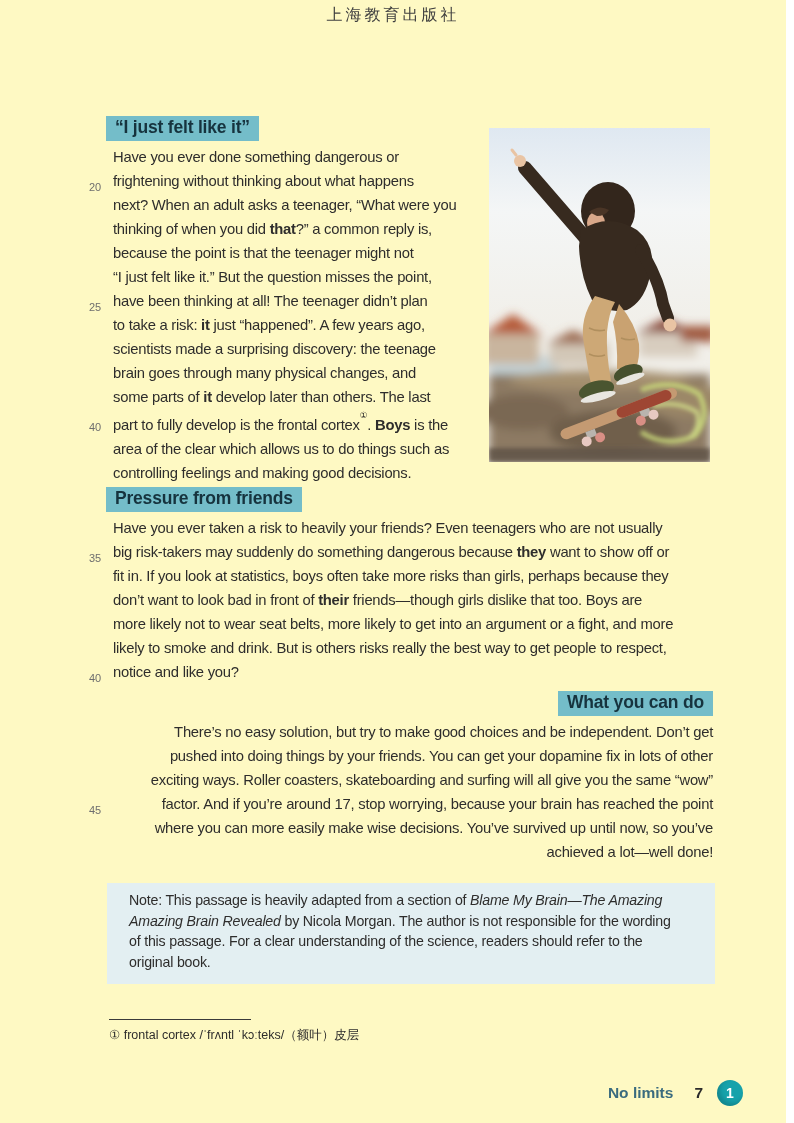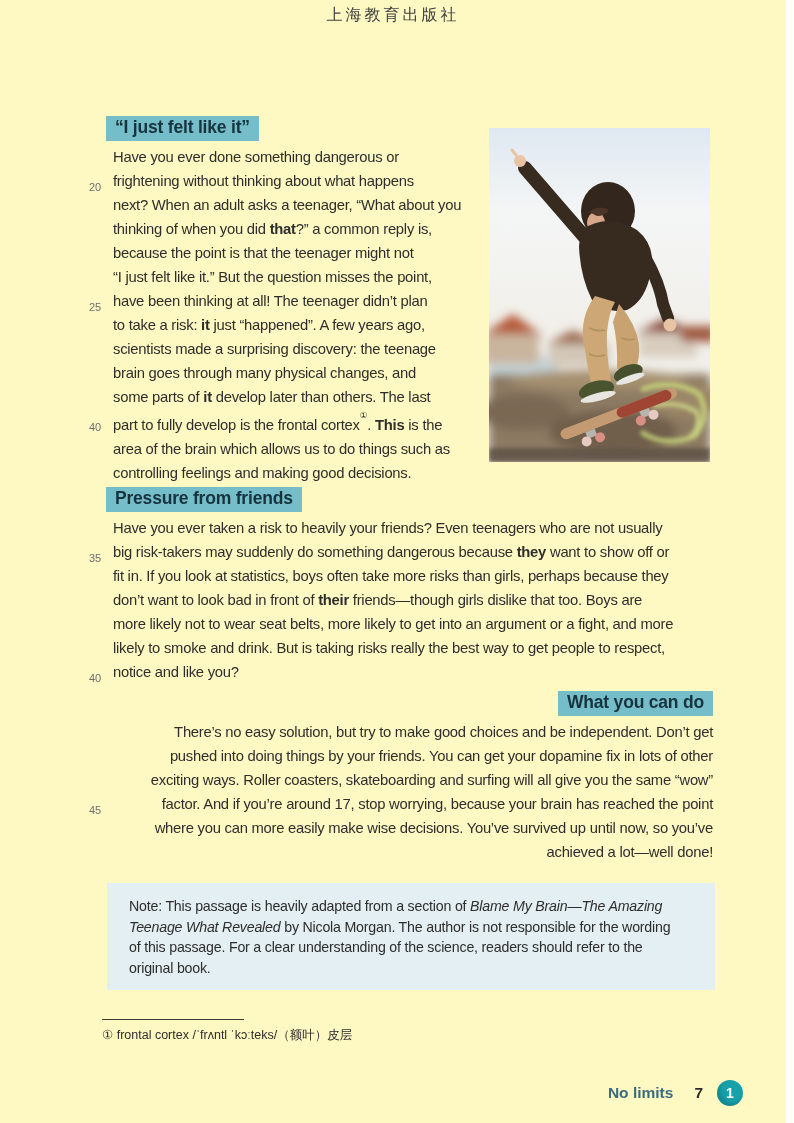--- a/index.html
+++ b/index.html
@@ -18,23 +18,23 @@
   .line{position:relative;line-height:24px;font-size:14.8px;letter-spacing:-0.25px;
         white-space:nowrap;}
   .ln{position:absolute;left:-24px;top:6px;font-size:11px;letter-spacing:0;
         color:#6e6e6e;}
   .line strong{font-weight:bold;}
   .line em{font-style:italic;}
   .line sup{font-size:8.5px;position:relative;top:-6px;letter-spacing:0;}
   .photo{position:absolute;left:489px;top:128px;width:221px;height:334px;margin:0;}
   .photo svg{display:block;width:100%;height:100%;}
   .note{position:absolute;left:107px;top:883px;width:608px;box-sizing:border-box;
-        background:var(--note_bg,#e3eff2);padding:13px 22px 12px;}
+        background:var(--note_bg,#e3eff2);padding:7px 22px 12px;}
   .note .line{font-size:14.2px;line-height:20.5px;letter-spacing:-0.2px;}
-  .footnote{position:absolute;left:102px;top:1019px;}
+  .footnote{position:absolute;left:109px;top:1019px;}
   .fn-rule{width:142px;border-top:1.5px solid #3a3a3a;margin-bottom:7px;}
   .fn-text{font-size:12.5px;color:#2e2d2c;letter-spacing:0;}
   .footer{position:absolute;top:1080px;right:43px;display:flex;align-items:center;}
   .unit-name{font-weight:bold;font-size:15.5px;color:var(--footer_text,#3a6b7e);}
   .page-num{font-weight:bold;font-size:15.5px;color:#2b2b2b;margin-left:21px;}
   .badge{width:26px;height:26px;border-radius:50%;margin-left:14px;
         background:var(--accent_teal,#17a2ab);color:#fff;font-weight:bold;
         font-size:14px;display:flex;align-items:center;justify-content:center;
         box-shadow:inset 3px -3px 4px rgba(0,40,45,.22);}
 </style>
@@ -124,64 +124,64 @@
         </g>
       </g>
     </svg>
   </figure>
 
   <section class="sec sec0">
     <h2 class="hl">“I just felt like it”</h2>
     <div class="lines">
         <div class="line"><span class="lt">Have you ever done something dangerous or</span></div>
         <div class="line"><span class="ln">20</span><span class="lt">frightening without thinking about what happens</span></div>
-        <div class="line"><span class="lt">next? When an adult asks a teenager, “What about you</span></div>
+        <div class="line"><span class="lt">next? When an adult asks a teenager, “What were you</span></div>
         <div class="line"><span class="lt">thinking of when you did <strong>that</strong>?” a common reply is,</span></div>
         <div class="line"><span class="lt">because the point is that the teenager might not</span></div>
         <div class="line"><span class="lt">“I just felt like it.” But the question misses the point,</span></div>
         <div class="line"><span class="ln">25</span><span class="lt">have been thinking at all! The teenager didn’t plan</span></div>
         <div class="line"><span class="lt">to take a risk: <strong>it</strong> just “happened”. A few years ago,</span></div>
         <div class="line"><span class="lt">scientists made a surprising discovery: the teenage</span></div>
         <div class="line"><span class="lt">brain goes through many physical changes, and</span></div>
         <div class="line"><span class="lt">some parts of <strong>it</strong> develop later than others. The last</span></div>
-        <div class="line"><span class="ln">40</span><span class="lt">part to fully develop is the frontal cortex<sup>①</sup>. <strong>This</strong> is the</span></div>
-        <div class="line"><span class="lt">area of the brain which allows us to do things such as</span></div>
+        <div class="line"><span class="ln">40</span><span class="lt">part to fully develop is the frontal cortex<sup>①</sup>. <strong>Boys</strong> is the</span></div>
+        <div class="line"><span class="lt">area of the clear which allows us to do things such as</span></div>
         <div class="line"><span class="lt">controlling feelings and making good decisions.</span></div>
       </div>
   </section>
 
   <section class="sec sec1">
     <h2 class="hl">Pressure from friends</h2>
     <div class="lines">
         <div class="line"><span class="lt">Have you ever taken a risk to heavily your friends? Even teenagers who are not usually</span></div>
         <div class="line"><span class="ln">35</span><span class="lt">big risk-takers may suddenly do something dangerous because <strong>they</strong> want to show off or</span></div>
         <div class="line"><span class="lt">fit in. If you look at statistics, boys often take more risks than girls, perhaps because they</span></div>
         <div class="line"><span class="lt">don’t want to look bad in front of <strong>their</strong> friends—though girls dislike that too. Boys are</span></div>
         <div class="line"><span class="lt">more likely not to wear seat belts, more likely to get into an argument or a fight, and more</span></div>
-        <div class="line"><span class="lt">likely to smoke and drink. But is taking risks really the best way to get people to respect,</span></div>
+        <div class="line"><span class="lt">likely to smoke and drink. But is others risks really the best way to get people to respect,</span></div>
         <div class="line"><span class="ln">40</span><span class="lt">notice and like you?</span></div>
       </div>
   </section>
 
   <section class="sec sec2">
     <h2 class="hl">What you can do</h2>
     <div class="lines">
         <div class="line"><span class="lt">There’s no easy solution, but try to make good choices and be independent. Don’t get</span></div>
         <div class="line"><span class="lt">pushed into doing things by your friends. You can get your dopamine fix in lots of other</span></div>
         <div class="line"><span class="lt">exciting ways. Roller coasters, skateboarding and surfing will all give you the same “wow”</span></div>
         <div class="line"><span class="ln">45</span><span class="lt">factor. And if you’re around 17, stop worrying, because your brain has reached the point</span></div>
         <div class="line"><span class="lt">where you can more easily make wise decisions. You’ve survived up until now, so you’ve</span></div>
         <div class="line"><span class="lt">achieved a lot—well done!</span></div>
       </div>
   </section>
 
   <aside class="note">
     <div class="note-lines">
         <div class="line">Note: This passage is heavily adapted from a section of <em>Blame My Brain—The Amazing</em></div>
-        <div class="line"><em>Teenage What Revealed</em> by Nicola Morgan. The author is not responsible for the wording</div>
+        <div class="line"><em>Amazing Brain Revealed</em> by Nicola Morgan. The author is not responsible for the wording</div>
         <div class="line">of this passage. For a clear understanding of the science, readers should refer to the</div>
         <div class="line">original book.</div>
       </div>
   </aside>
 
   <div class="footnote">
     <div class="fn-rule"></div>
     <div class="fn-text">① frontal cortex /ˈfrʌntl ˈkɔːteks/（额叶）皮层</div>
   </div>
 

